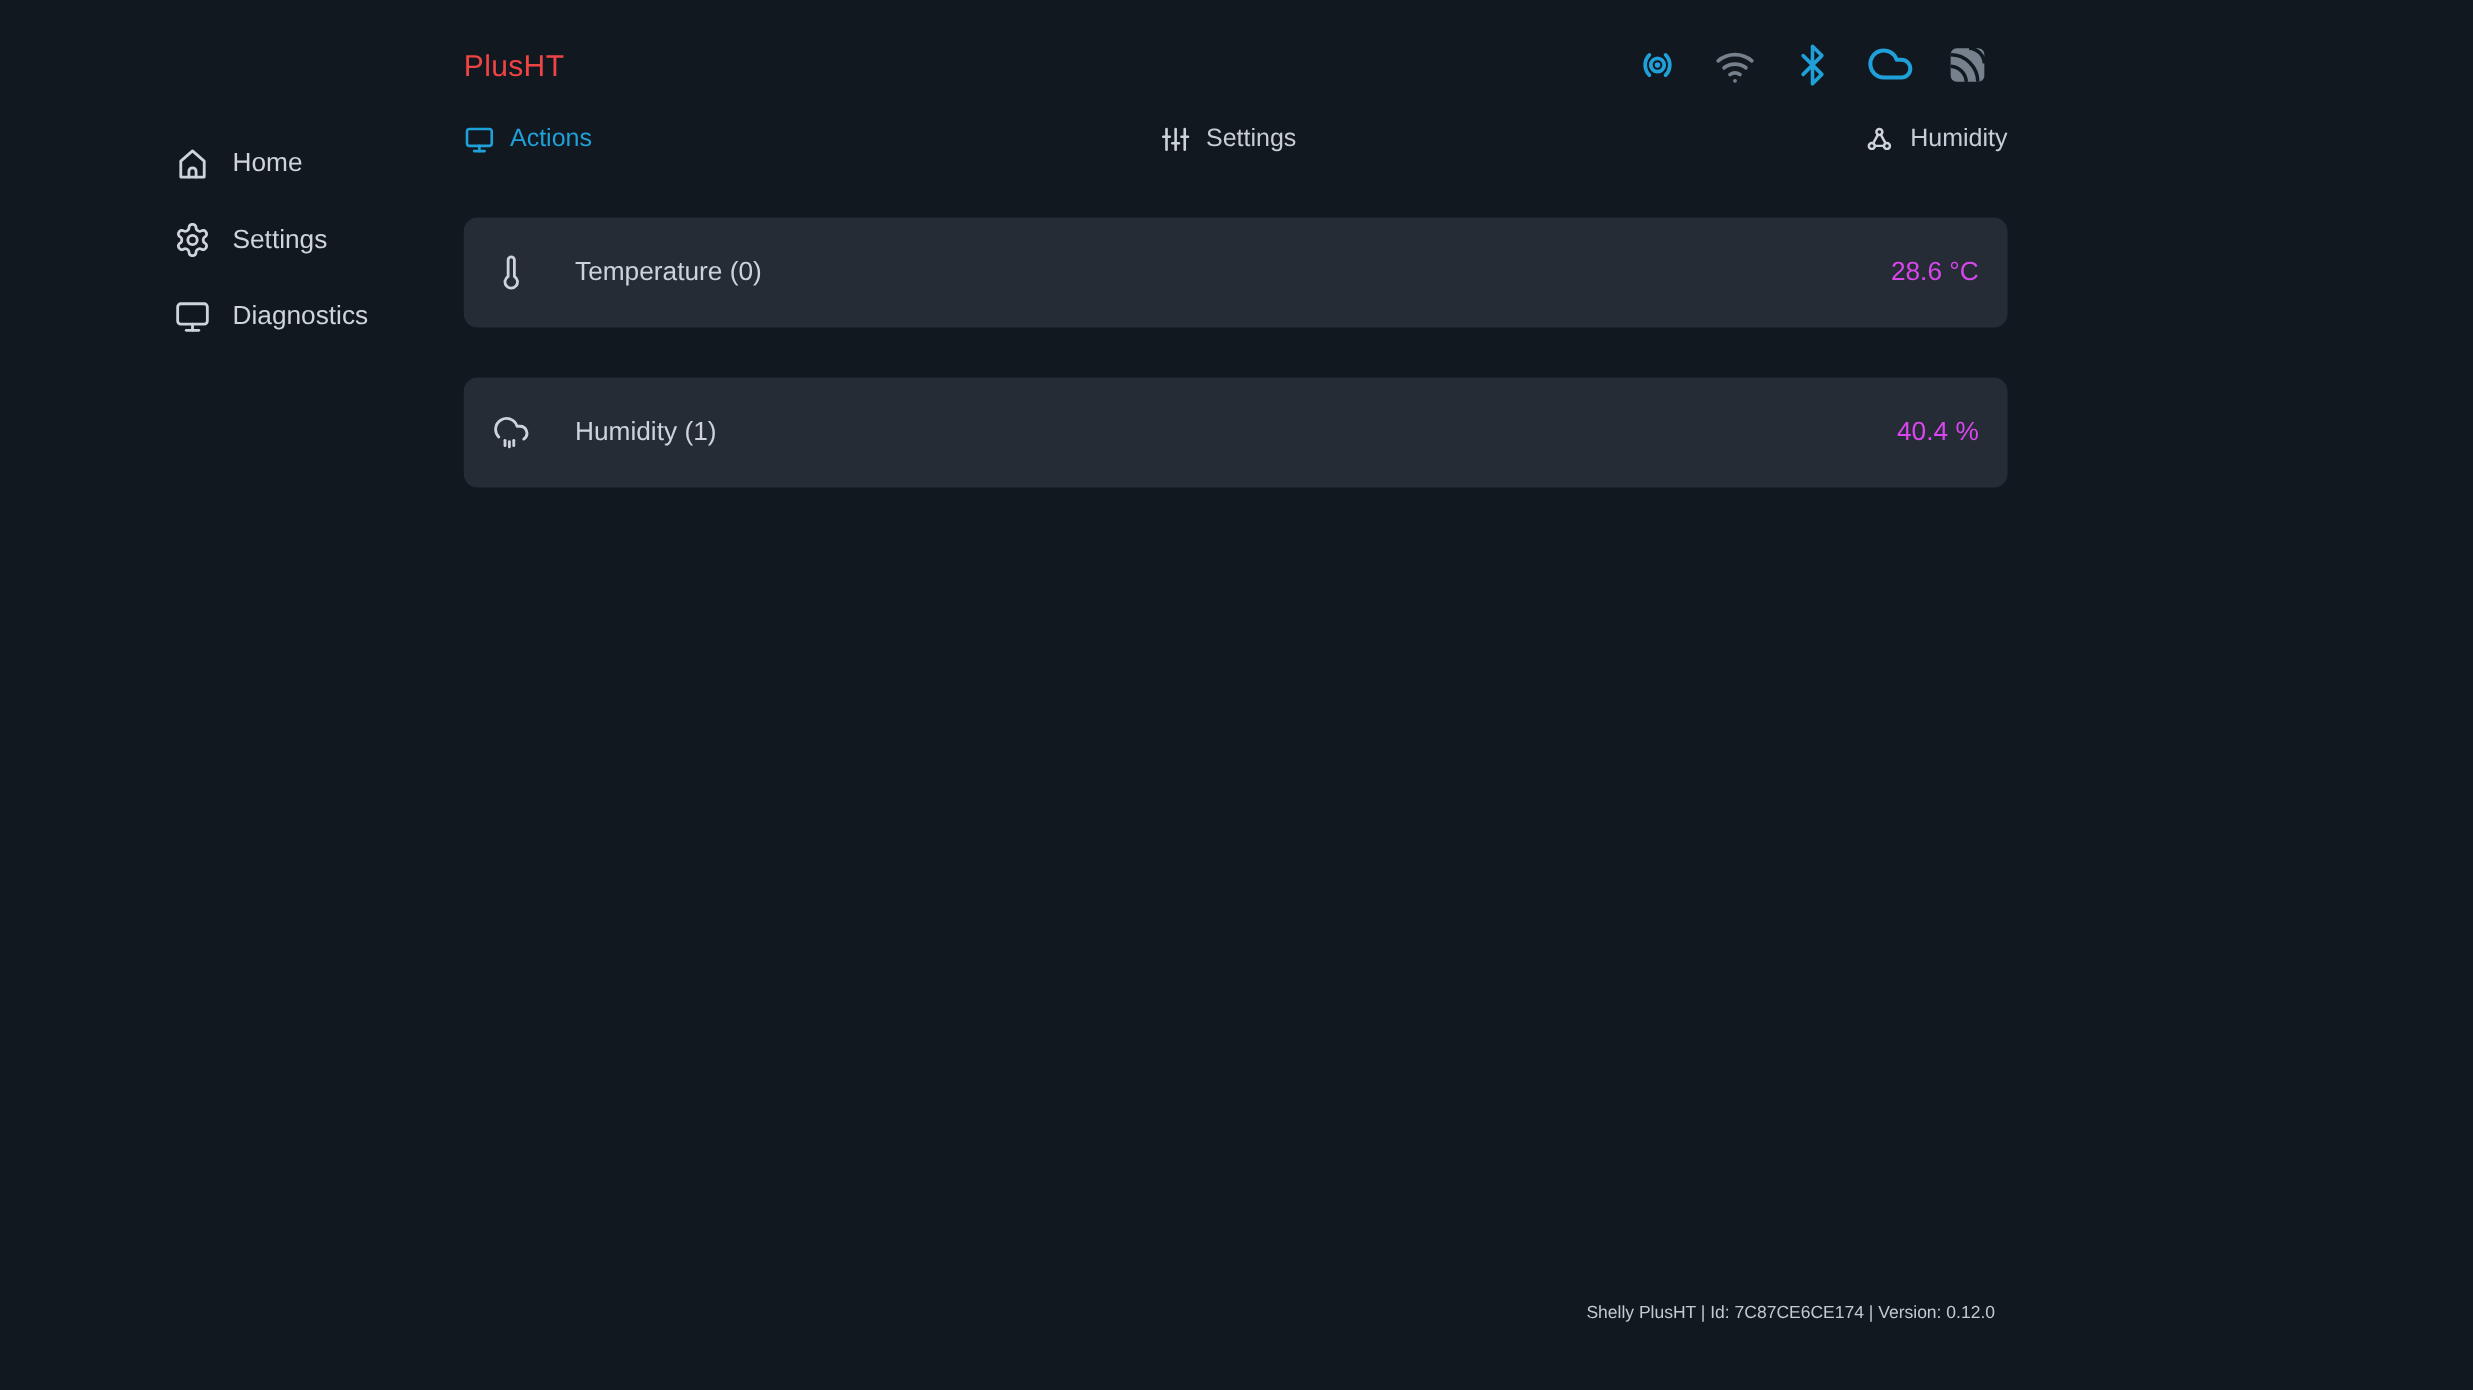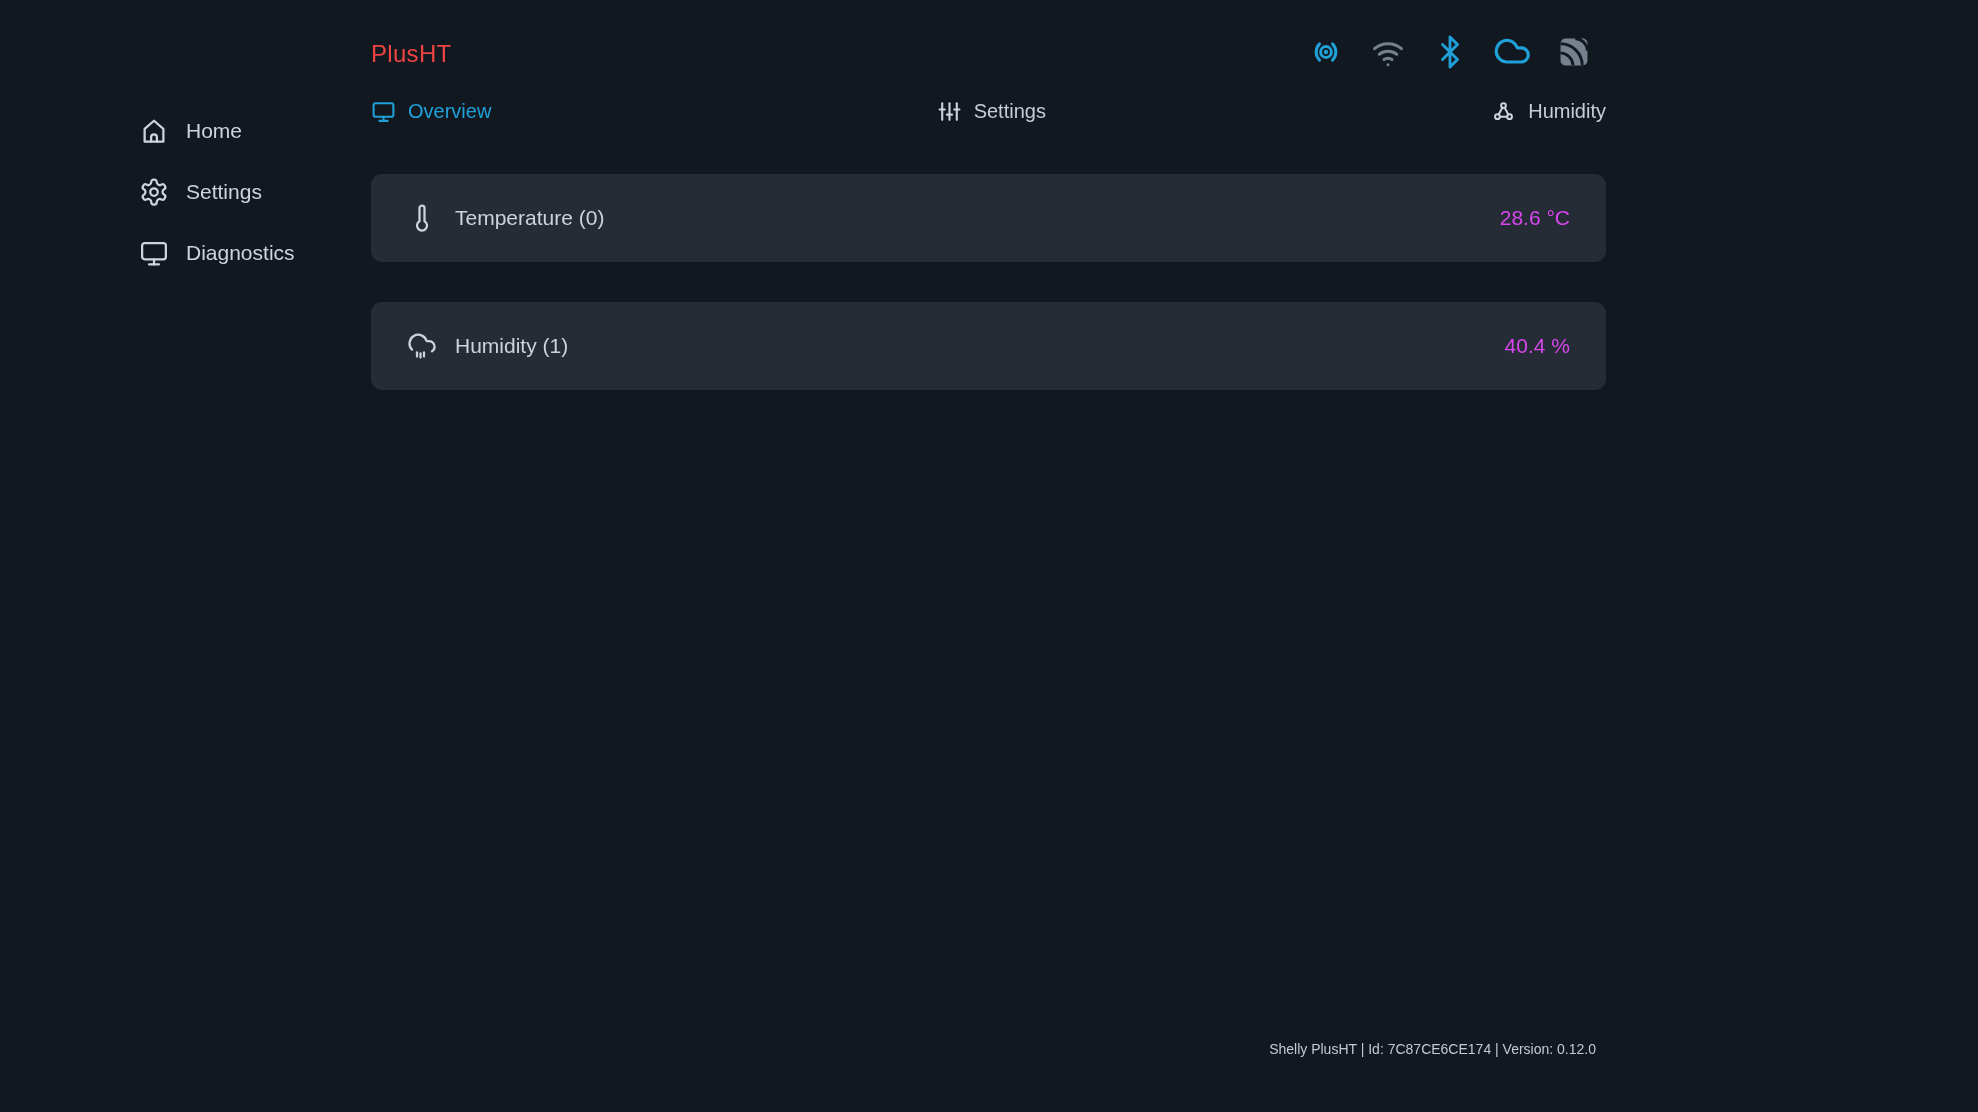--- a/index.html
+++ b/index.html
@@ -49,21 +49,21 @@
   .tab.active { color: var(--accent, #1fa0d8); }
 
   
   .cards {
     position:absolute; left:371px; top:174px; width:1235px;
     display:flex; flex-direction:column; gap:40px;
   }
   .card {
     height:88px; background: var(--card, #262c35);
     border-radius:11px; display:flex; align-items:center;
-    padding:0 36px; gap:18px; cursor:pointer;
+    padding:0 23px; gap:36px; cursor:pointer;
   }
   .card-label { font-size:21px; color:#ccd3da; }
   .card-value { margin-left:auto; font-size:21px; color:#d946ef; }
 
   
   .footer {
     position:absolute; right:382px; top:1041px;
     font-size:14px; color:#c2cad2;
   }
 </style>
@@ -142,21 +142,21 @@
 
 <div class="tab-bar">
   <div class="tab active">
     <span class="ic-accent">
       <svg width="25" height="25" viewBox="0 0 24 24" fill="none" stroke="currentColor" stroke-width="2" stroke-linecap="round" stroke-linejoin="round">
         <rect x="2.5" y="4" width="19" height="13" rx="2"></rect>
         <line x1="8" y1="21" x2="16" y2="21"></line>
         <line x1="12" y1="17" x2="12" y2="21"></line>
       </svg>
     </span>
-    <span>Overview</span>
+    <span>Actions</span>
   </div>
   <div class="tab">
     <span class="ic-plain">
       <svg width="25" height="25" viewBox="0 0 24 24" fill="none" stroke="currentColor" stroke-width="2" stroke-linecap="round">
         <line x1="5" y1="4" x2="5" y2="20"></line>
           <line x1="2.5" y1="10" x2="7.5" y2="10"></line>
         <line x1="12" y1="4" x2="12" y2="20"></line>
           <line x1="9.5" y1="15" x2="14.5" y2="15"></line>
         <line x1="19" y1="4" x2="19" y2="20"></line>
           <line x1="16.5" y1="10" x2="21.5" y2="10"></line>

